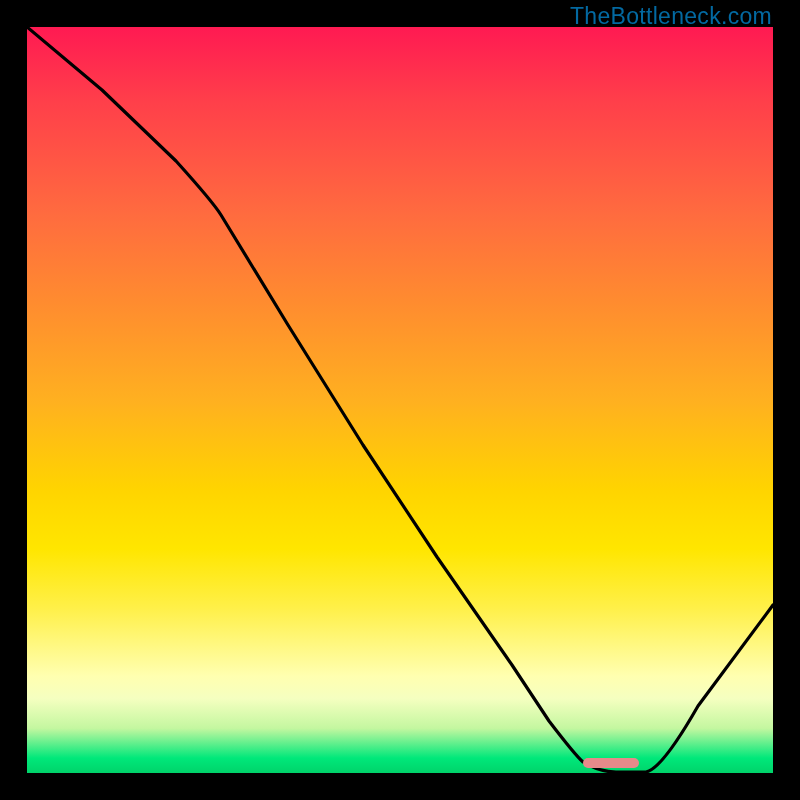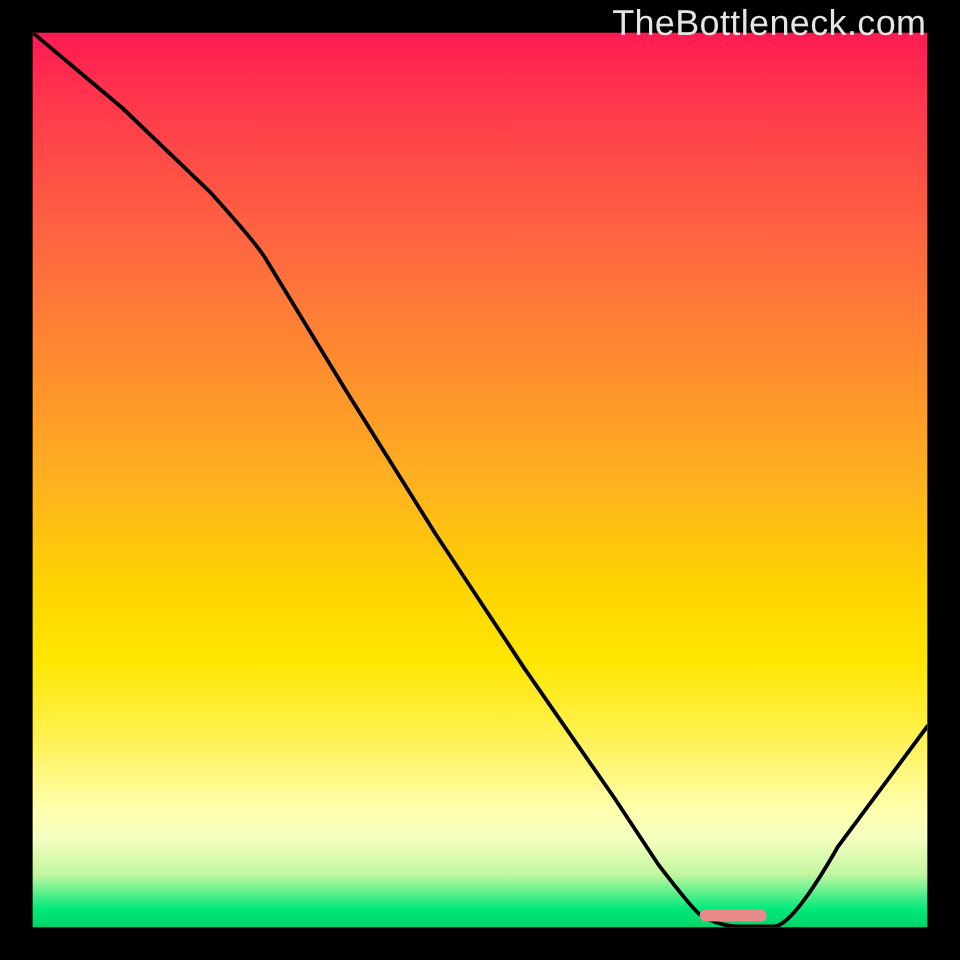--- a/index.html
+++ b/index.html
@@ -58,22 +58,22 @@
     position: absolute;
     height: 10px;
     width: 56px;
     border-radius: 5px;
     background: #e68a8a;
   }
   .watermark {
     position: absolute;
     top: 3px;
     right: 28px;
-    color: #e5e5e5;
-    font-size: 30px;
+    color: #0369a1;
+    font-size: 23px;
     font-weight: 500;
     letter-spacing: 0.3px;
   }
 </style>
 </head>
 <body>
 
 <div class="frame">
 
   <div class="plot">

